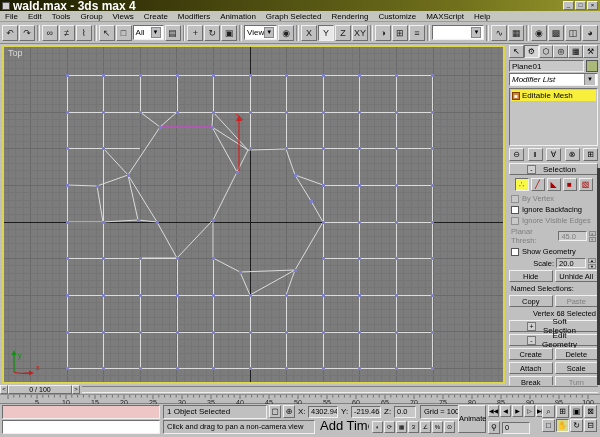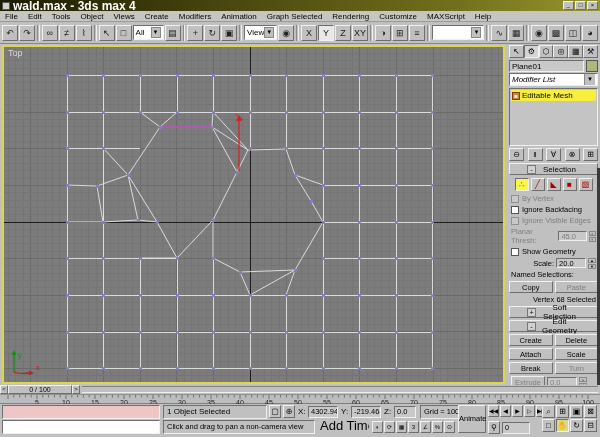--- a/index.html
+++ b/index.html
@@ -86,21 +86,21 @@
       <span class="winbtn">_</span>
       <span class="winbtn">□</span>
       <span class="winbtn">×</span>
     </span>
   </div>
 
   <div class="menubar" id="menubar">
       <span class="menuitem">File</span>
       <span class="menuitem">Edit</span>
       <span class="menuitem">Tools</span>
-      <span class="menuitem">Object</span>
+      <span class="menuitem">Group</span>
       <span class="menuitem">Views</span>
       <span class="menuitem">Create</span>
       <span class="menuitem">Modifiers</span>
       <span class="menuitem">Animation</span>
       <span class="menuitem">Graph Selected</span>
       <span class="menuitem">Rendering</span>
       <span class="menuitem">Customize</span>
       <span class="menuitem">MAXScript</span>
       <span class="menuitem">Help</span>
     </div>
@@ -501,20 +501,24 @@
           <span>Show Geometry</span>
       </div>
       <div class="fieldrow">
         <span>Scale:</span>
         <span class="nfield">20.0</span>
         <span class="spin">
             <div>▲</div>
             <div>▼</div>
           </span>
       </div>
+      <div class="btnrow">
+        <div class="pbtn">Hide</div>
+        <div class="pbtn">Unhide All</div>
+      </div>
       <div class="plabel">Named Selections:</div>
       <div class="btnrow">
         <div class="pbtn">Copy</div>
         <div class="pbtn disabled">Paste</div>
       </div>
       <div class="pright">Vertex 68 Selected</div>
     </div>
 
     <div class="rollout">
       <div class="rhead">

